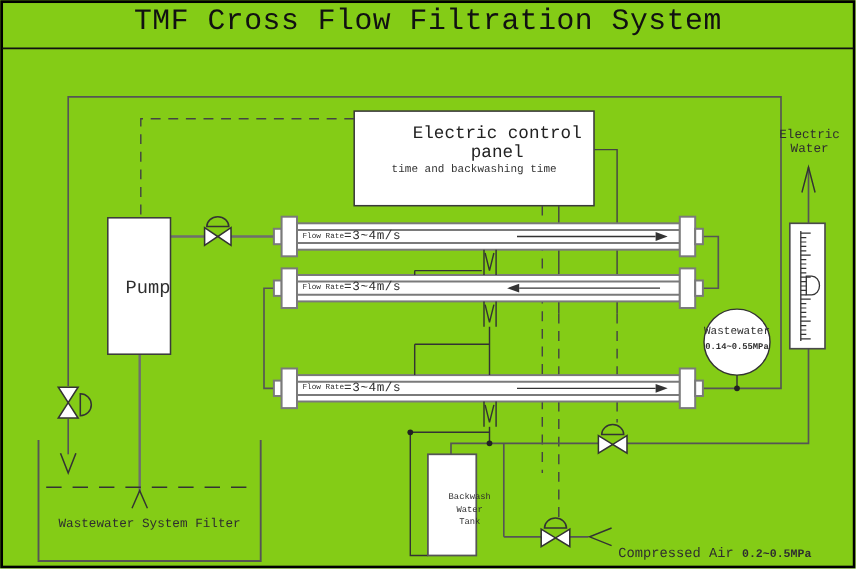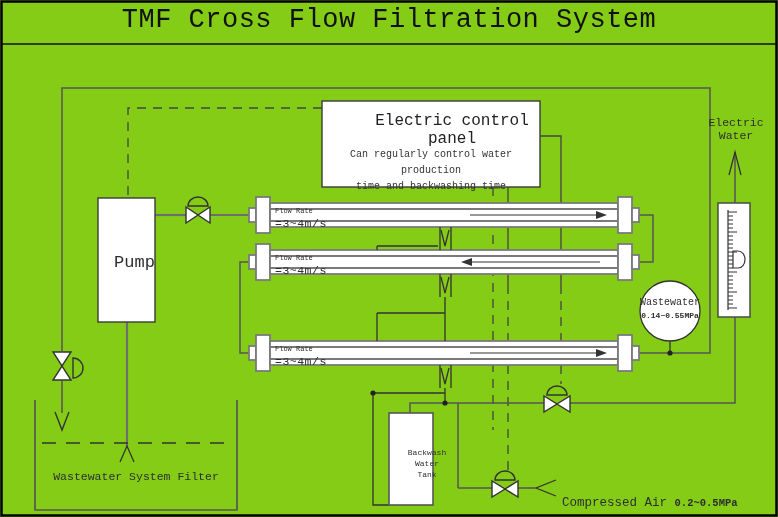--- a/index.html
+++ b/index.html
@@ -8,21 +8,21 @@
     font-family:Liberation Mono, monospace;color:#2b2b2b;overflow:hidden;
     box-sizing:border-box;
   }
   #linework{position:absolute;left:0;top:0;}
   .lbl{position:absolute;color:#2e2e2e;}
   .center{text-align:center;}
   #title{left:0;top:5px;width:778px;font-size:27px;letter-spacing:.5px;color:#111;}
   #panel-title{left:308px;top:112px;width:204px;font-size:16px;color:#222;margin-left:42px;}
   #panel-desc{left:322px;top:147px;width:218px;font-size:10px;line-height:16px;color:#333;}
   #pump-label{left:98px;top:253px;width:73px;font-size:17px;}
-  .tube-label{left:275px;width:120px;height:14px;display:flex;white-space:nowrap;flex-direction:column;}
+  .tube-label{left:275px;width:120px;height:14px;display:flex;align-items:flex-end;white-space:nowrap;}
   .tube-label .sm{font-size:7px;padding-bottom:2px;}
   .tube-label .val{font-size:11.5px;letter-spacing:.5px;}
   #tube-label-1{top:207px;}
   #tube-label-2{top:254px;}
   #tube-label-3{top:345px;}
   #piezo-label{left:640px;top:297px;width:60px;font-size:10px;}
   #piezo-range{left:636px;top:311px;width:68px;font-size:8px;font-weight:bold;}
   #purified-label{left:705px;top:116px;width:62px;font-size:11.5px;line-height:13px;}
   #backwash-label{left:388px;top:447px;width:46px;font-size:8px;line-height:11px;padding-left:16px;}
   #wastewater-label{left:40px;top:470px;width:192px;font-size:11.5px;}
@@ -193,21 +193,20 @@
     <g fill="#222">
       <circle cx="373" cy="393" r="2.6"></circle>
       <circle cx="445" cy="403" r="2.6"></circle>
     </g>
   </svg>
 
   <div class="lbl center" id="title">TMF Cross Flow Filtration System</div>
 
   <div class="lbl center" id="panel-title">Electric control panel</div>
   <div class="lbl center" id="panel-desc">
-    <div>Can regularly control water production</div>
     <div>time and backwashing time</div>
   </div>
 
   <div class="lbl center" id="pump-label">Pump</div>
 
   <div class="lbl tube-label" id="tube-label-1">
     <span class="sm">Flow Rate</span>
       <span class="val">=3~4m/s</span>
   </div>
   <div class="lbl tube-label" id="tube-label-2">

